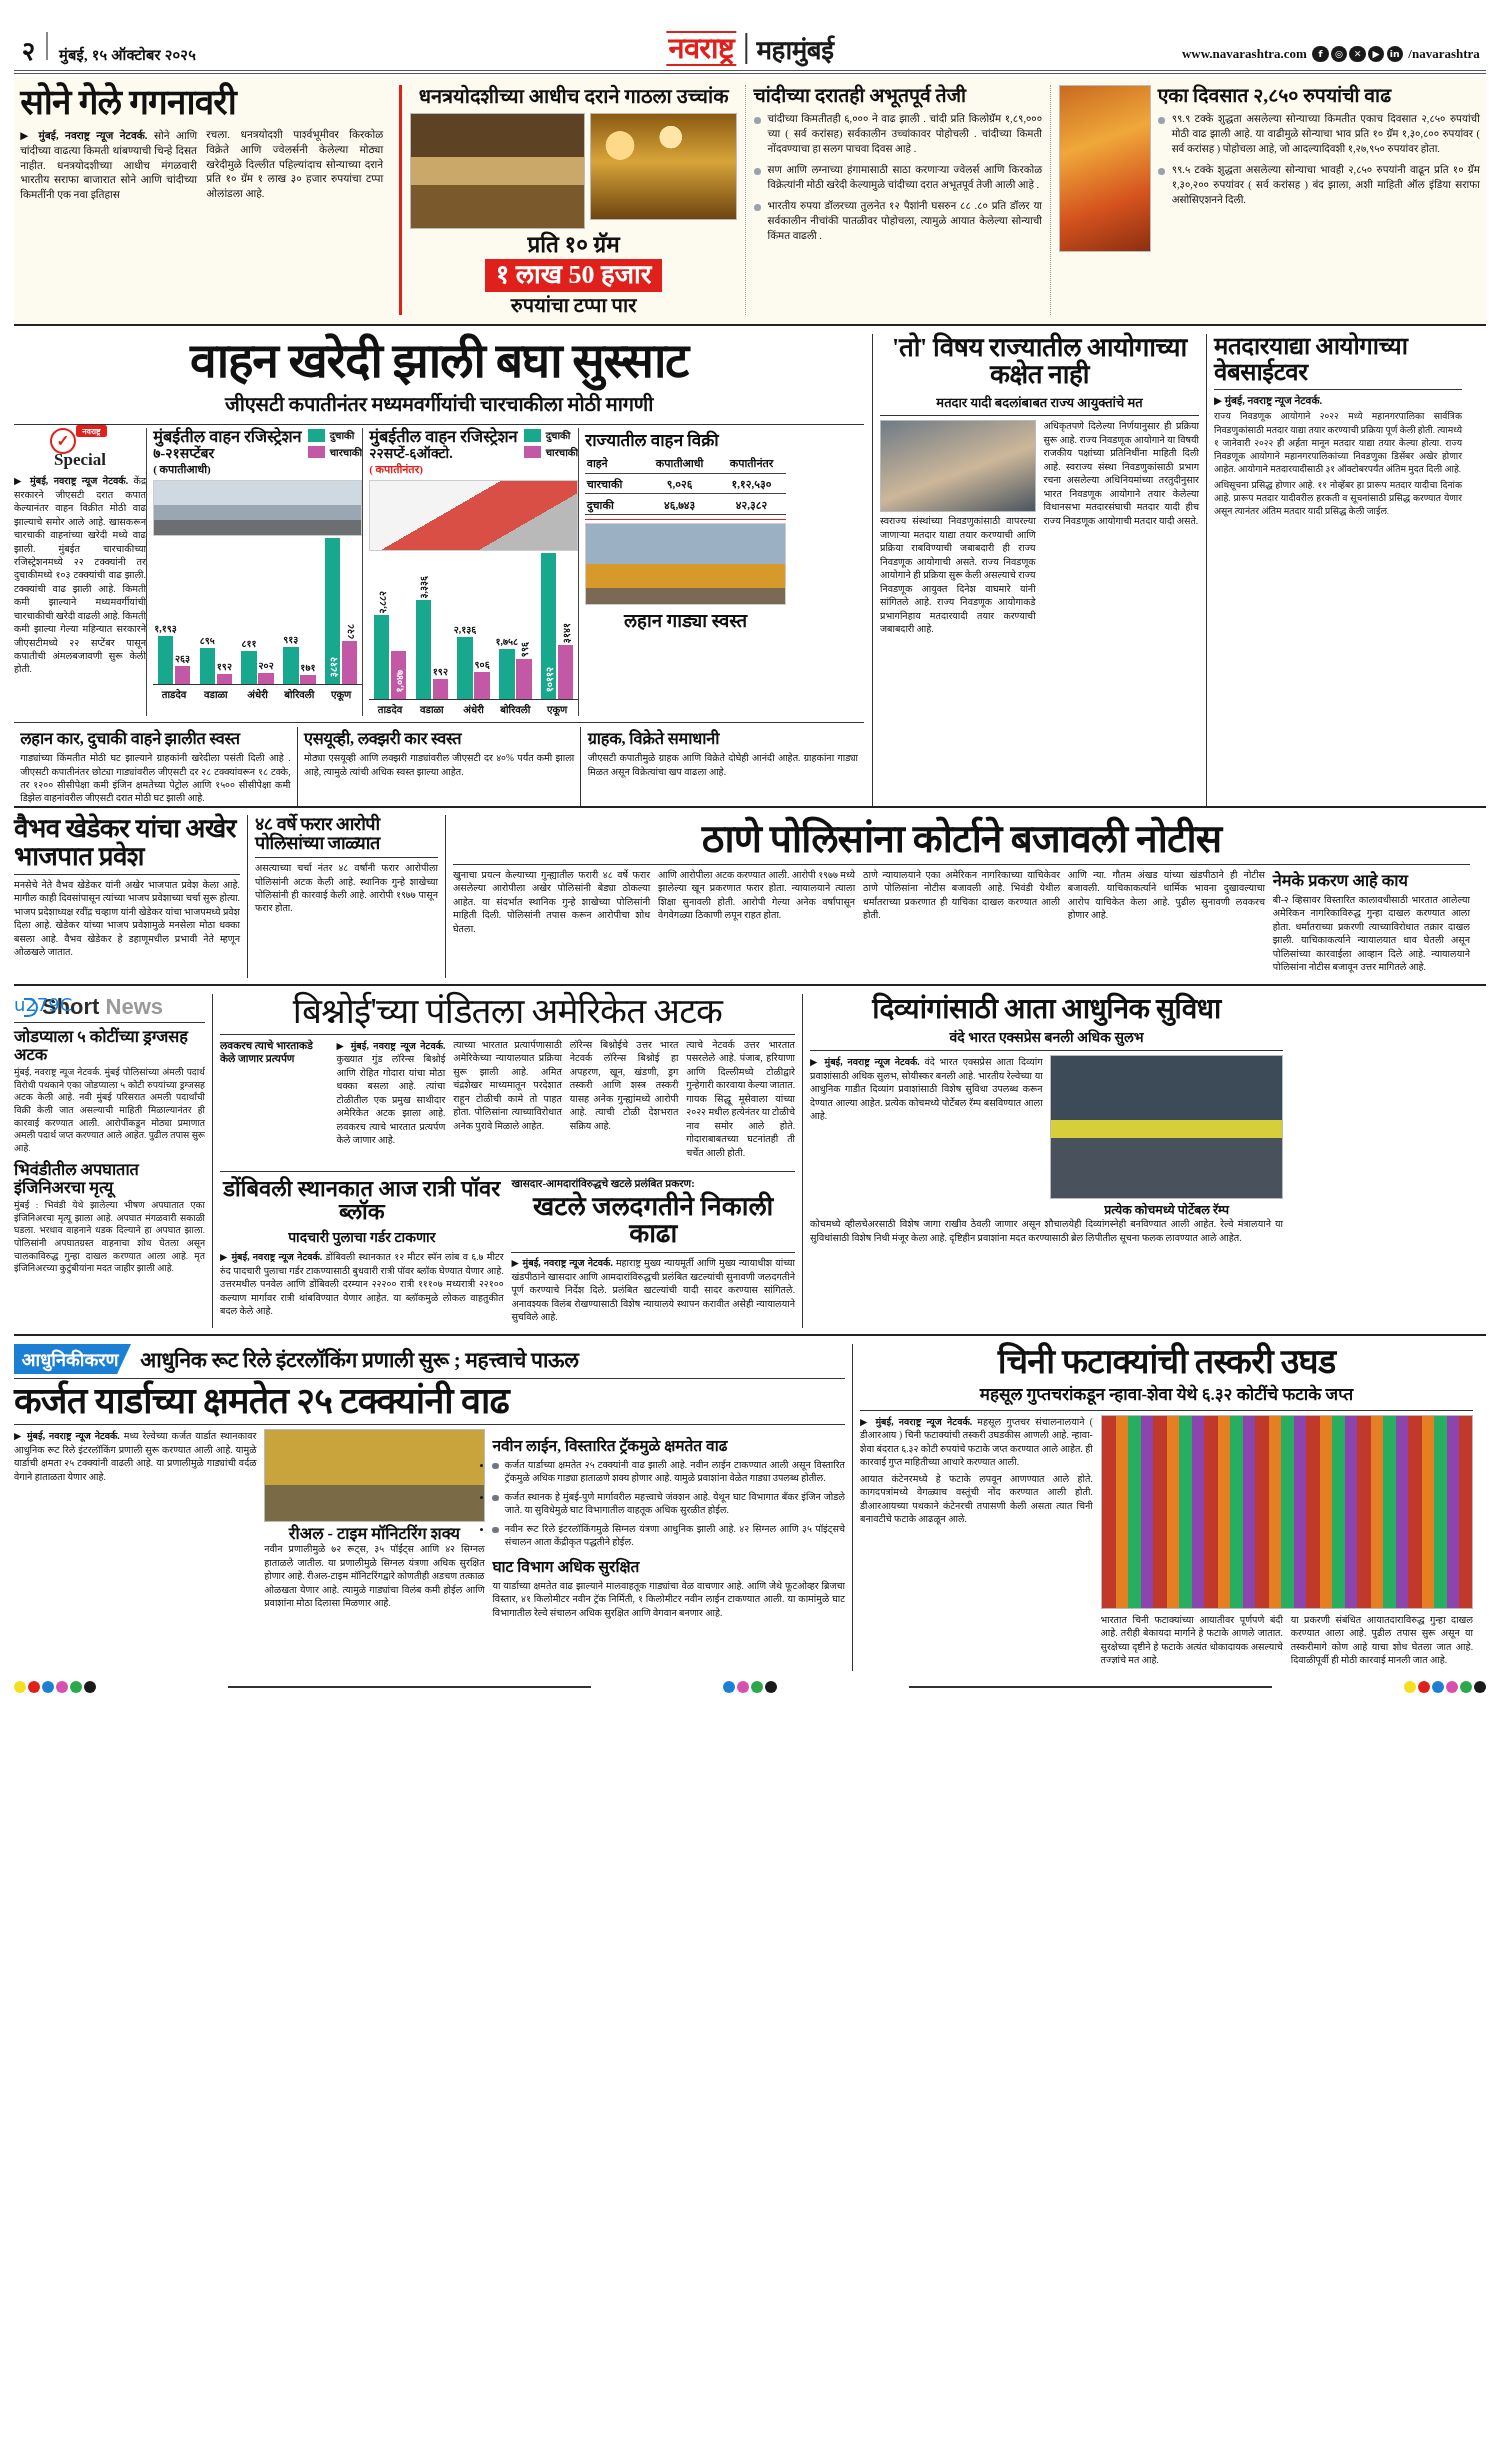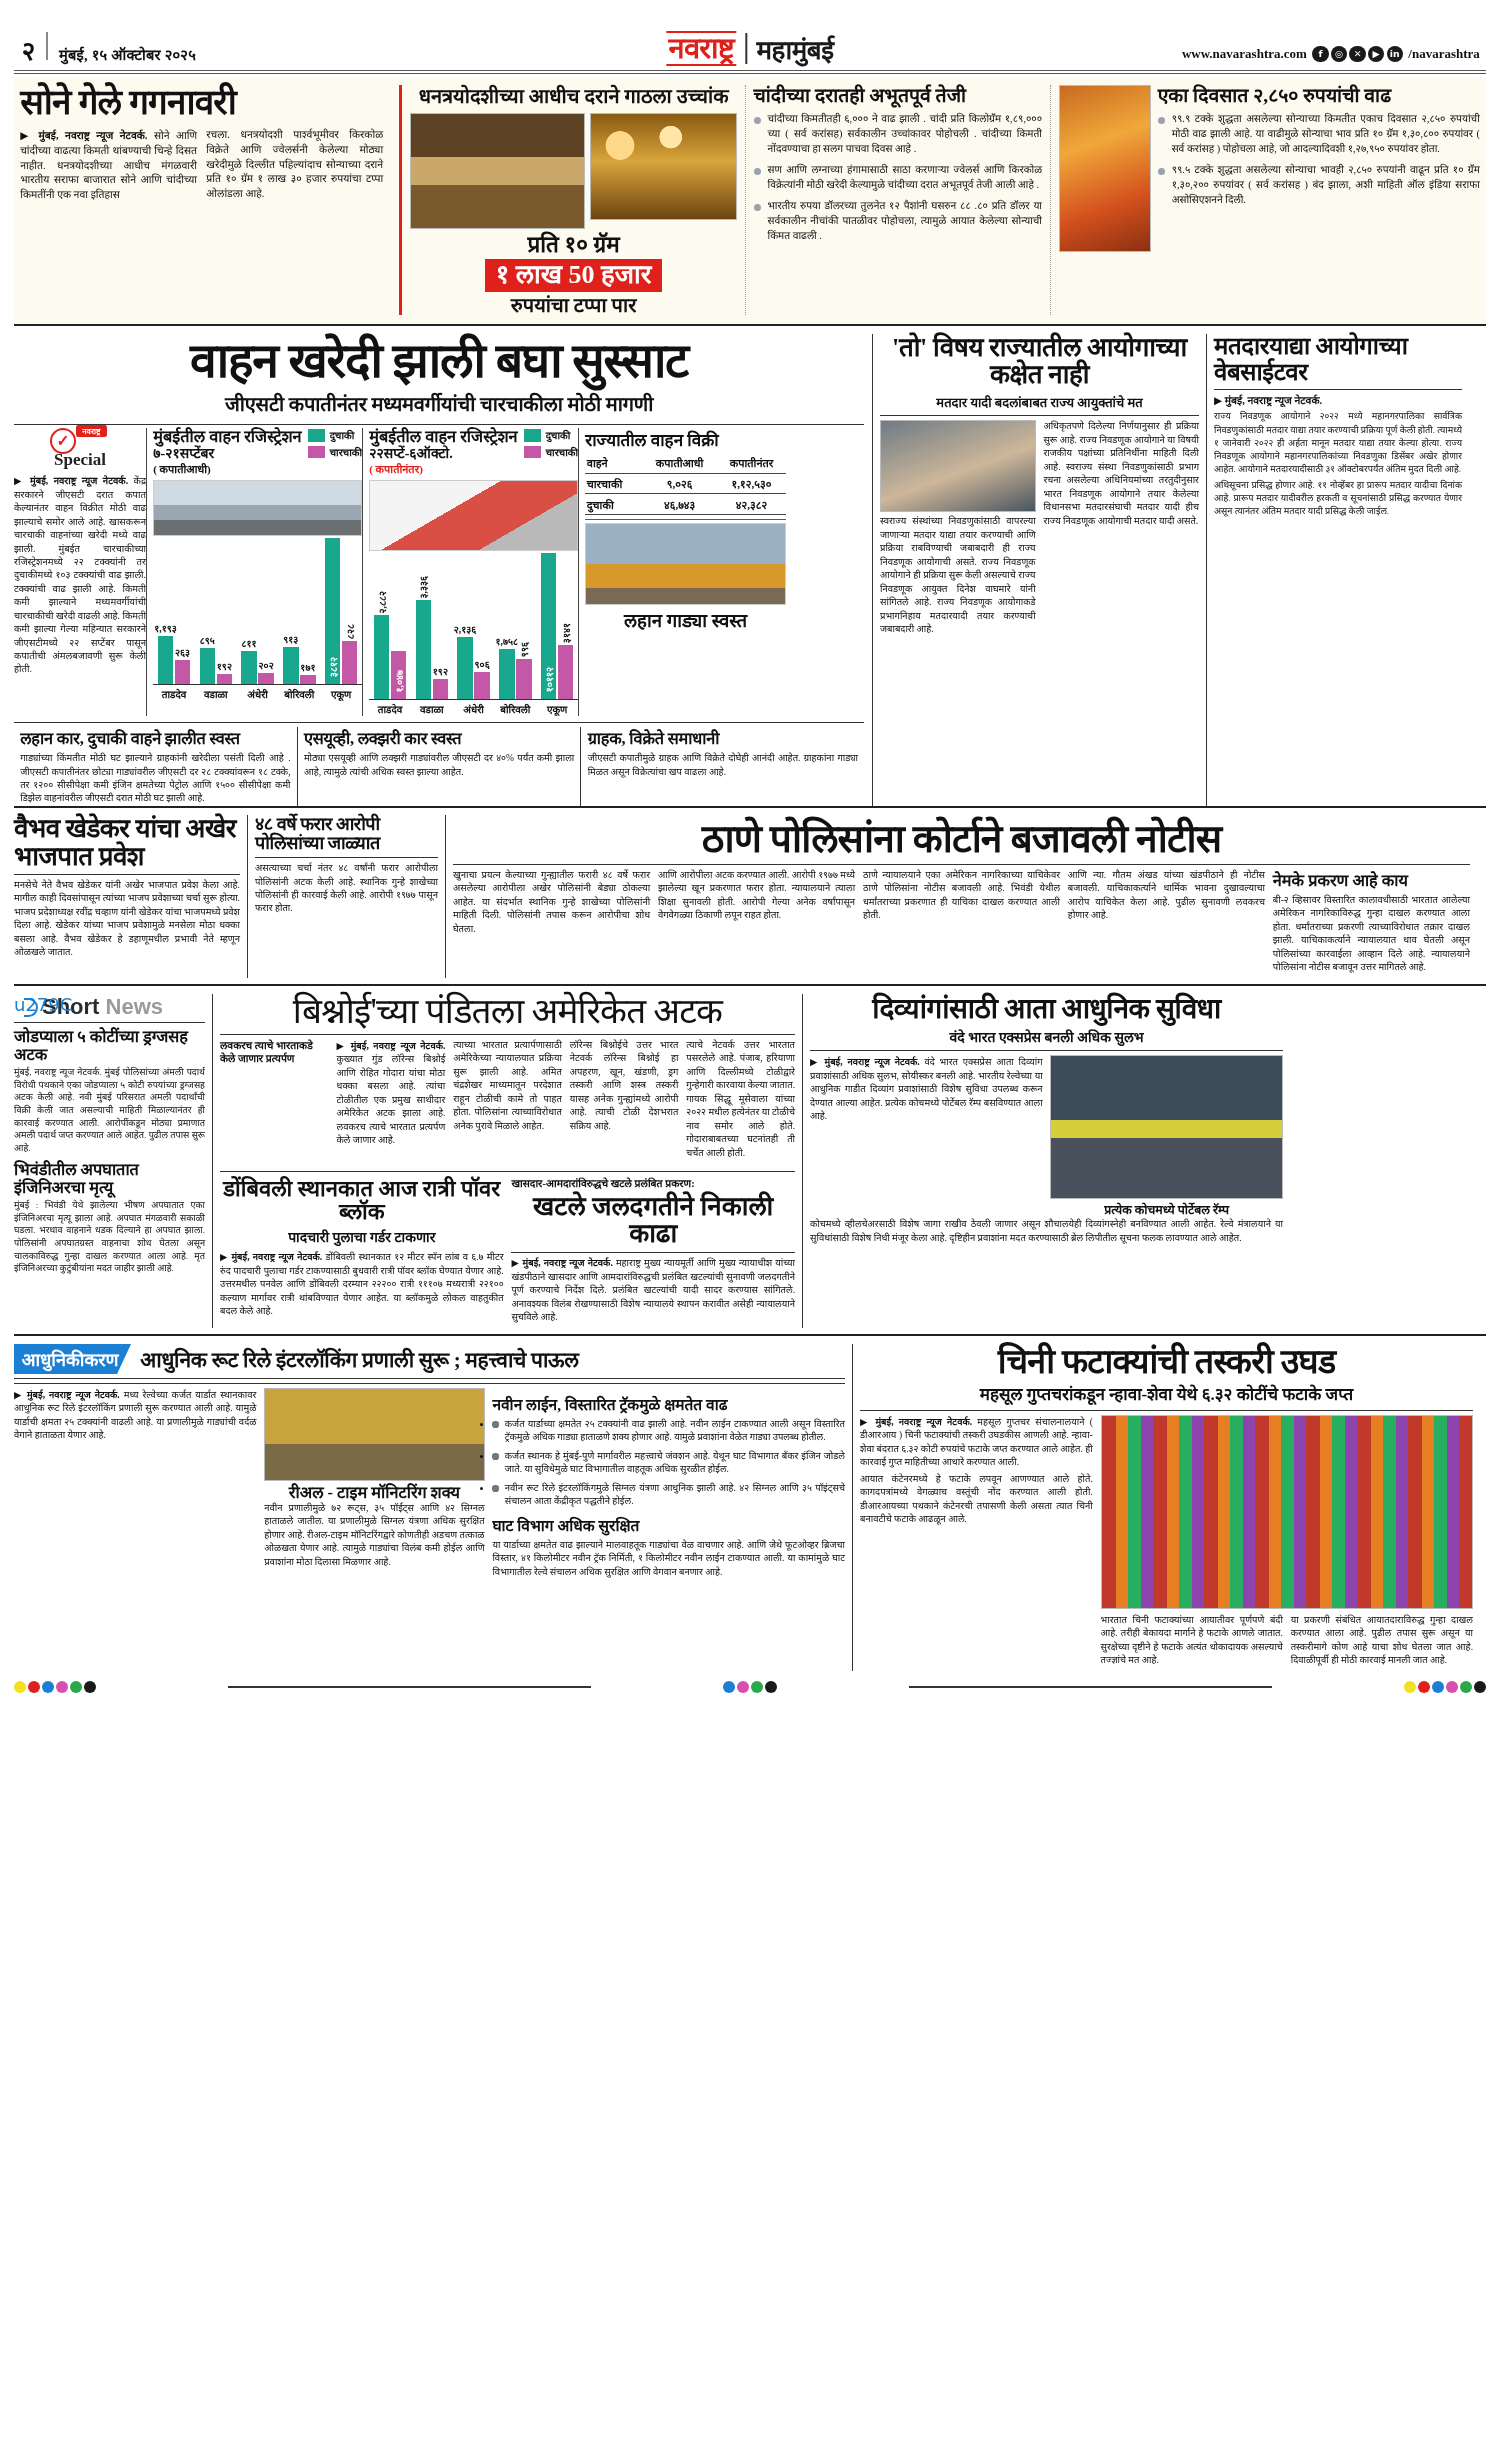--- a/index.html
+++ b/index.html
@@ -428,21 +428,21 @@
                   <span>चारचाकी</span>
                 </div>
             </div>
           </div>
           <div class="ch-img"></div>
           <div class="plot">
             <div class="grp">
                 <div class="bar two" style="height:48px">
                   <span class="bval">१,१९३</span>
                 </div>
-                <div class="bar four" style="height:24px">
+                <div class="bar four" style="height:18px">
                   <span class="bval">२६३</span>
                 </div>
               </div>
             <div class="grp">
                 <div class="bar two" style="height:36px">
                   <span class="bval">८९५</span>
                 </div>
                 <div class="bar four" style="height:10px">
                   <span class="bval">१९२</span>
                 </div>
@@ -747,20 +747,21 @@
   </div>
 
   <div class="band4">
 
     <div class="b4-left">
       <div class="mod-row">
         <span class="mod-tag">आधुनिकीकरण</span>
         <span class="mod-text">आधुनिक रूट रिले इंटरलॉकिंग प्रणाली सुरू ; महत्त्वाचे पाऊल</span>
       </div>
       <div class="thin-rule"></div>
+      <div class="hl-karjat">कर्जत यार्डाच्या क्षमतेत २५ टक्क्यांनी वाढ</div>
       <div class="thin-rule"></div>
       <div class="cols4">
         <div style="flex:1.1">
           <p class="ptext">
             <span class="arrow-b">▶</span>
             <b>मुंबई, नवराष्ट्र न्यूज नेटवर्क.</b>
             <span>मध्य रेल्वेच्या कर्जत यार्डात स्थानकावर आधुनिक रूट रिले इंटरलॉकिंग प्रणाली सुरू करण्यात आली आहे. यामुळे यार्डाची क्षमता २५ टक्क्यांनी वाढली आहे. या प्रणालीमुळे गाड्यांची वर्दळ वेगाने हाताळता येणार आहे.</span>
           </p>
         </div>
         <div style="flex:1">

